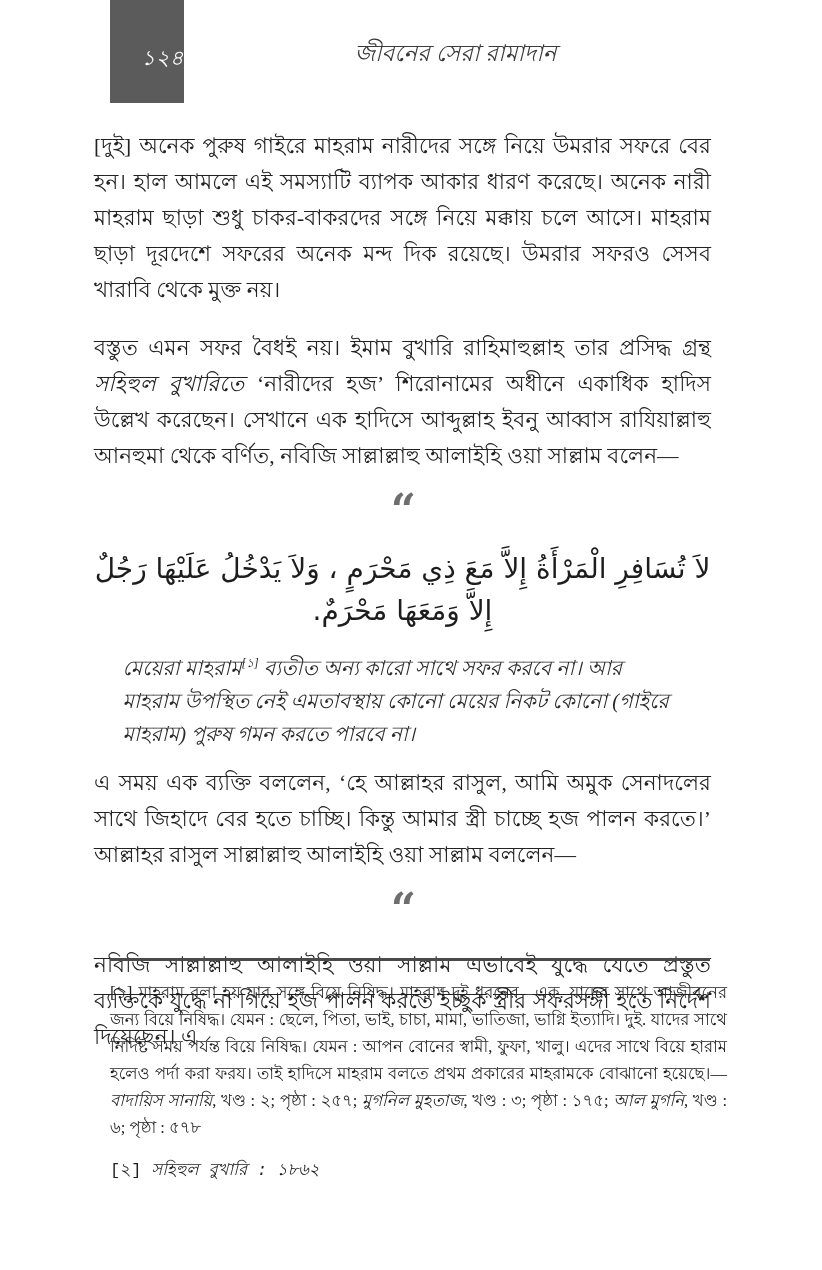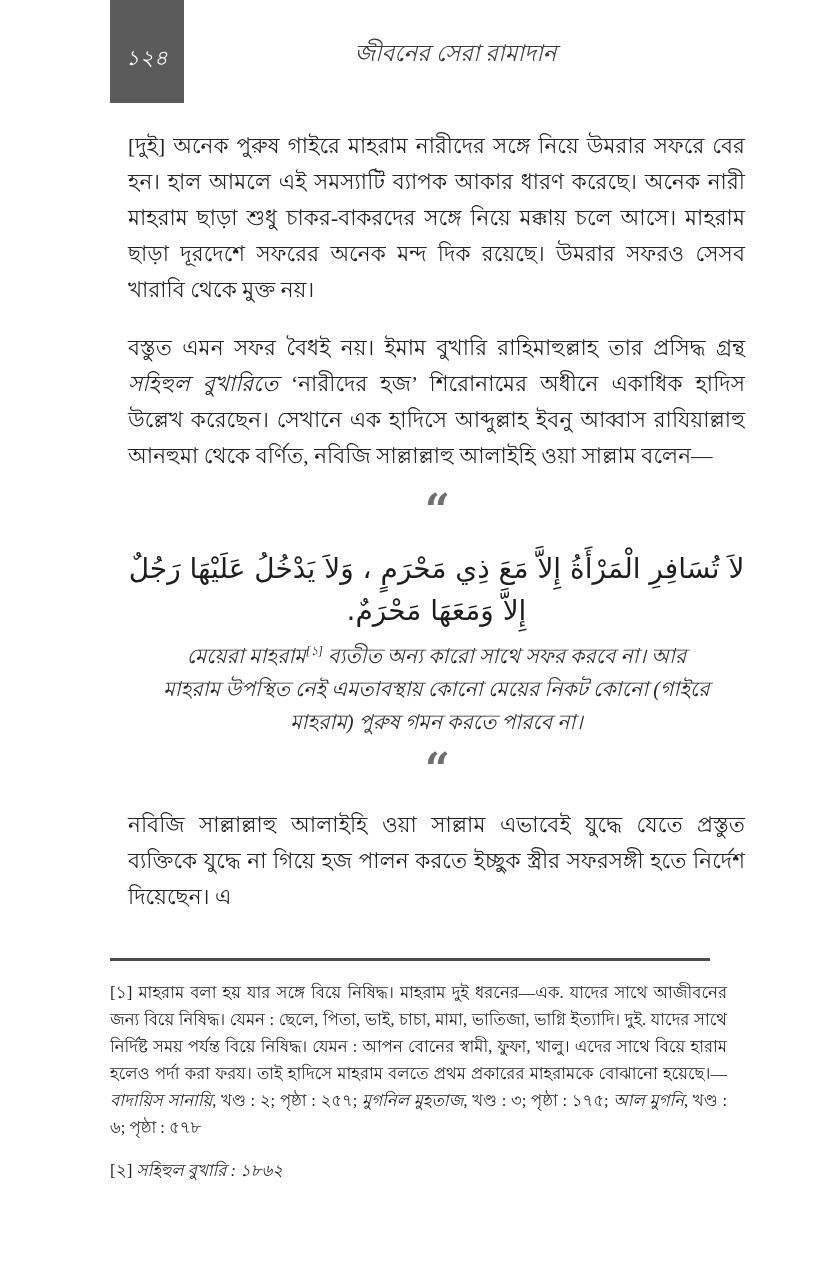--- a/index.html
+++ b/index.html
@@ -27,21 +27,21 @@
   }
   .folio-box {
     position: absolute;
     left: 110px;
     top: 0;
     width: 74px;
     height: 103px;
     background: #5b5b5b;
     display: flex;
     align-items: center;
-    justify-content: center;
+    justify-content: flex-end;
   }
   .folio-number {
     color: #ffffff;
     font-size: 21px;
     font-style: italic;
     letter-spacing: 0.5px;
     line-height: 1;
     padding-top: 14px;
   }
   .book-title {
@@ -56,21 +56,21 @@
     font-size: 23px;
     font-style: italic;
     color: #3a3a3a;
     padding-top: 5px;
     box-sizing: border-box;
   }
 
   
   .content {
     position: absolute;
-    left: 128px;
+    left: 94px;
     top: 128px;
     width: 617px;
   }
 
   p.body {
     margin: 0 0 22px 0;
     font-size: 21.5px;
     line-height: 36px;
     text-align: justify;
     text-justify: inter-word;
@@ -103,22 +103,22 @@
     line-height: 42px;
     color: #1d1d1d;
     margin-bottom: 4px;
   }
   .translation {
     display: block;
     font-size: 20.5px;
     font-style: italic;
     line-height: 33px;
     color: #2a2a2a;
-    text-align: center;
-    margin: 8px auto 0 auto;
+    text-align: left;
+    margin: 20px auto 0 auto;
     width: 560px;
   }
   .translation-single {
     width: auto;
   }
   sup.fn {
     font-size: 12px;
     font-style: italic;
     vertical-align: super;
     line-height: 0;
@@ -137,21 +137,21 @@
     background: #4a4a4a;
     margin: 0 0 18px 0;
   }
   p.footnote {
     margin: 16px 0 14px 0;
     font-size: 16.5px;
     line-height: 27px;
     text-align: justify;
     color: #1f1f1f;
   }
-  p.footnote:last-child { margin-bottom: 0; }
+  p.footnote:last-child { margin-bottom: 0; font-family: Liberation Mono, monospace; }
   .fn-tag { font-size: 17px; }
 </style>
 </head>
 <body>
 
 <div class="page">
 
   <div class="running-head">
     <div class="folio-box">
       <span class="folio-number">১২৪</span>
@@ -164,20 +164,21 @@
     <p class="body">[দুই] অনেক পুরুষ গাইরে মাহরাম নারীদের সঙ্গে নিয়ে উমরার সফরে বের হন। হাল আমলে এই সমস্যাটি ব্যাপক আকার ধারণ করেছে। অনেক নারী মাহরাম ছাড়া শুধু চাকর-বাকরদের সঙ্গে নিয়ে মক্কায় চলে আসে। মাহরাম ছাড়া দূরদেশে সফরের অনেক মন্দ দিক রয়েছে। উমরার সফরও সেসব খারাবি থেকে মুক্ত নয়।</p>
 
     <p class="body"><span>বস্তুত এমন সফর বৈধই নয়। ইমাম বুখারি রাহিমাহুল্লাহ তার প্রসিদ্ধ গ্রন্থ </span><span class="ital">সহিহুল বুখারিতে</span><span> ‘নারীদের হজ’ শিরোনামের অধীনে একাধিক হাদিস উল্লেখ করেছেন। সেখানে এক হাদিসে আব্দুল্লাহ ইবনু আব্বাস রাযিয়াল্লাহু আনহুমা থেকে বর্ণিত, নবিজি সাল্লাল্লাহু আলাইহি ওয়া সাল্লাম বলেন—</span></p>
 
     <div class="quote-block">
       <span class="quote-glyph">“</span>
       <span class="arabic">لاَ تُسَافِرِ الْمَرْأَةُ إِلاَّ مَعَ ذِي مَحْرَمٍ ، وَلاَ يَدْخُلُ عَلَيْهَا رَجُلٌ إِلاَّ وَمَعَهَا مَحْرَمٌ.</span>
       <span class="translation"><span>মেয়েরা মাহরাম</span><sup class="fn">[১]</sup><span> ব্যতীত অন্য কারো সাথে সফর করবে না। আর মাহরাম উপস্থিত নেই এমতাবস্থায় কোনো মেয়ের নিকট কোনো (গাইরে মাহরাম) পুরুষ গমন করতে পারবে না।</span></span>
     </div>
 
+    <p class="body">এ সময় এক ব্যক্তি বললেন, ‘হে আল্লাহর রাসুল, আমি অমুক সেনাদলের সাথে জিহাদে বের হতে চাচ্ছি। কিন্তু আমার স্ত্রী চাচ্ছে হজ পালন করতে।’ আল্লাহর রাসুল সাল্লাল্লাহু আলাইহি ওয়া সাল্লাম বললেন—</p>
 
     <div class="quote-block">
       <span class="quote-glyph">“</span>
     </div>
 
     <p class="body">নবিজি সাল্লাল্লাহু আলাইহি ওয়া সাল্লাম এভাবেই যুদ্ধে যেতে প্রস্তুত ব্যক্তিকে যুদ্ধে না গিয়ে হজ পালন করতে ইচ্ছুক স্ত্রীর সফরসঙ্গী হতে নির্দেশ দিয়েছেন। এ</p>
 
   </div>
 
   <div class="footnote-area">

